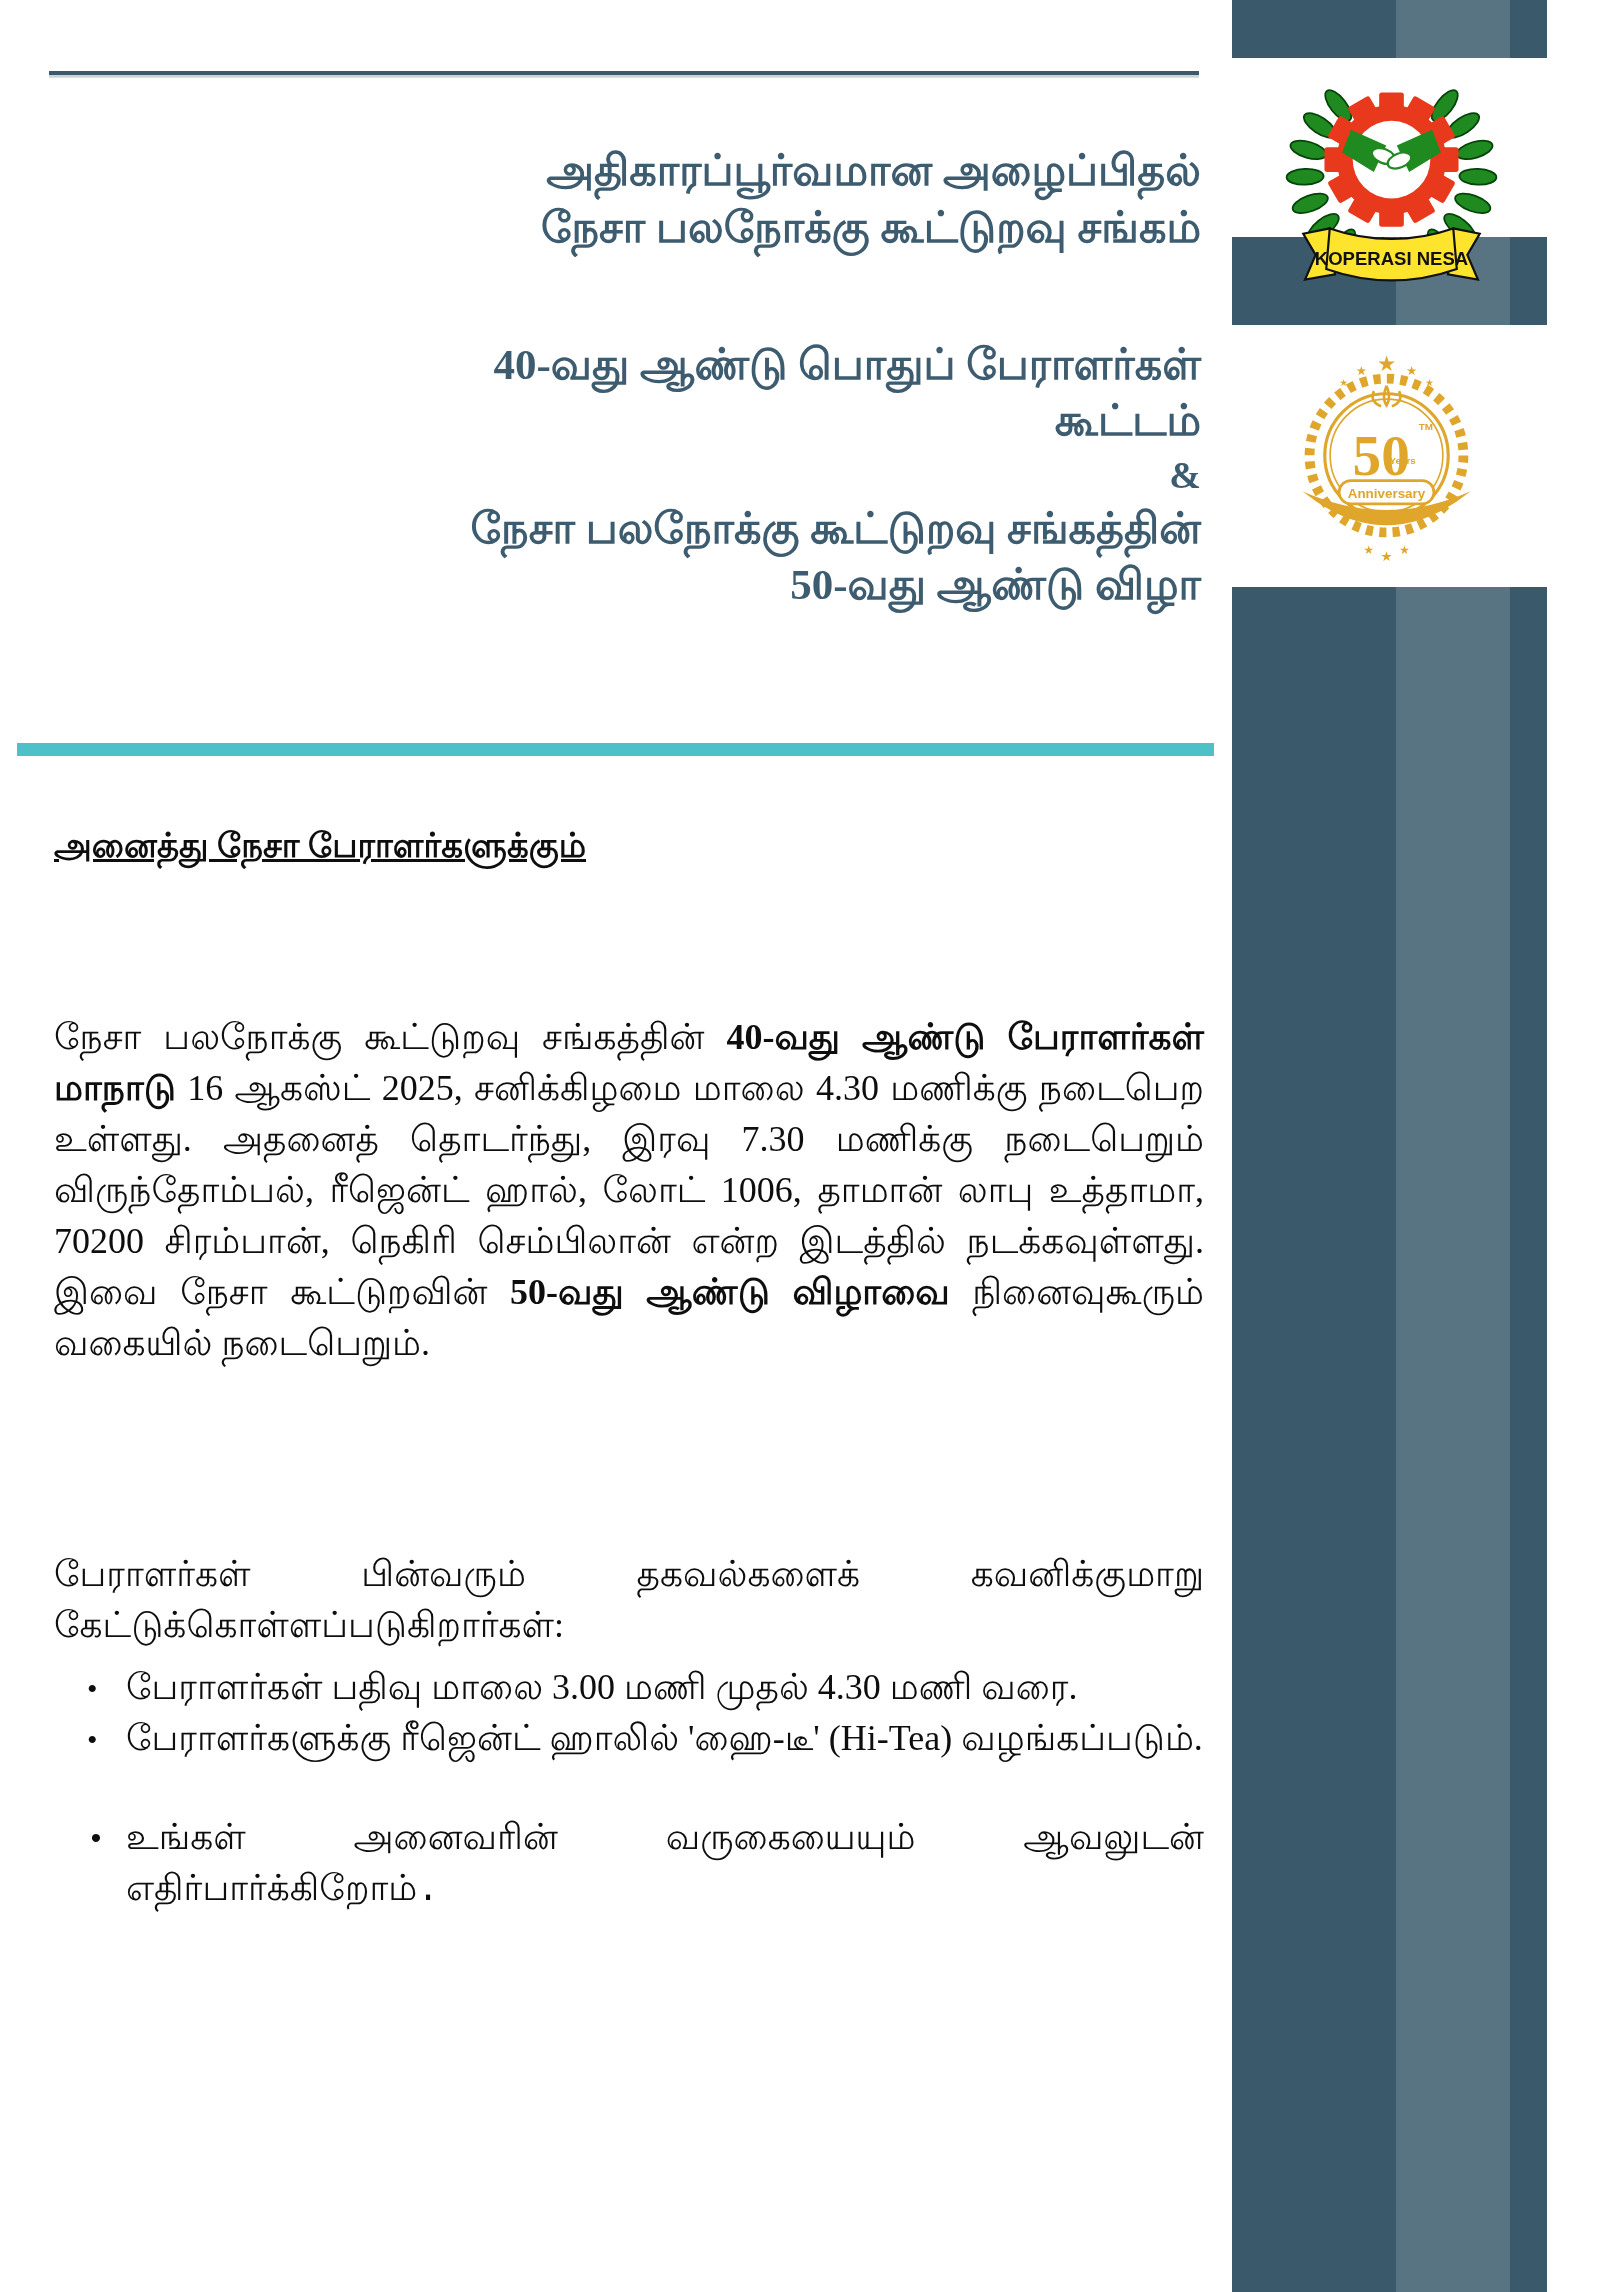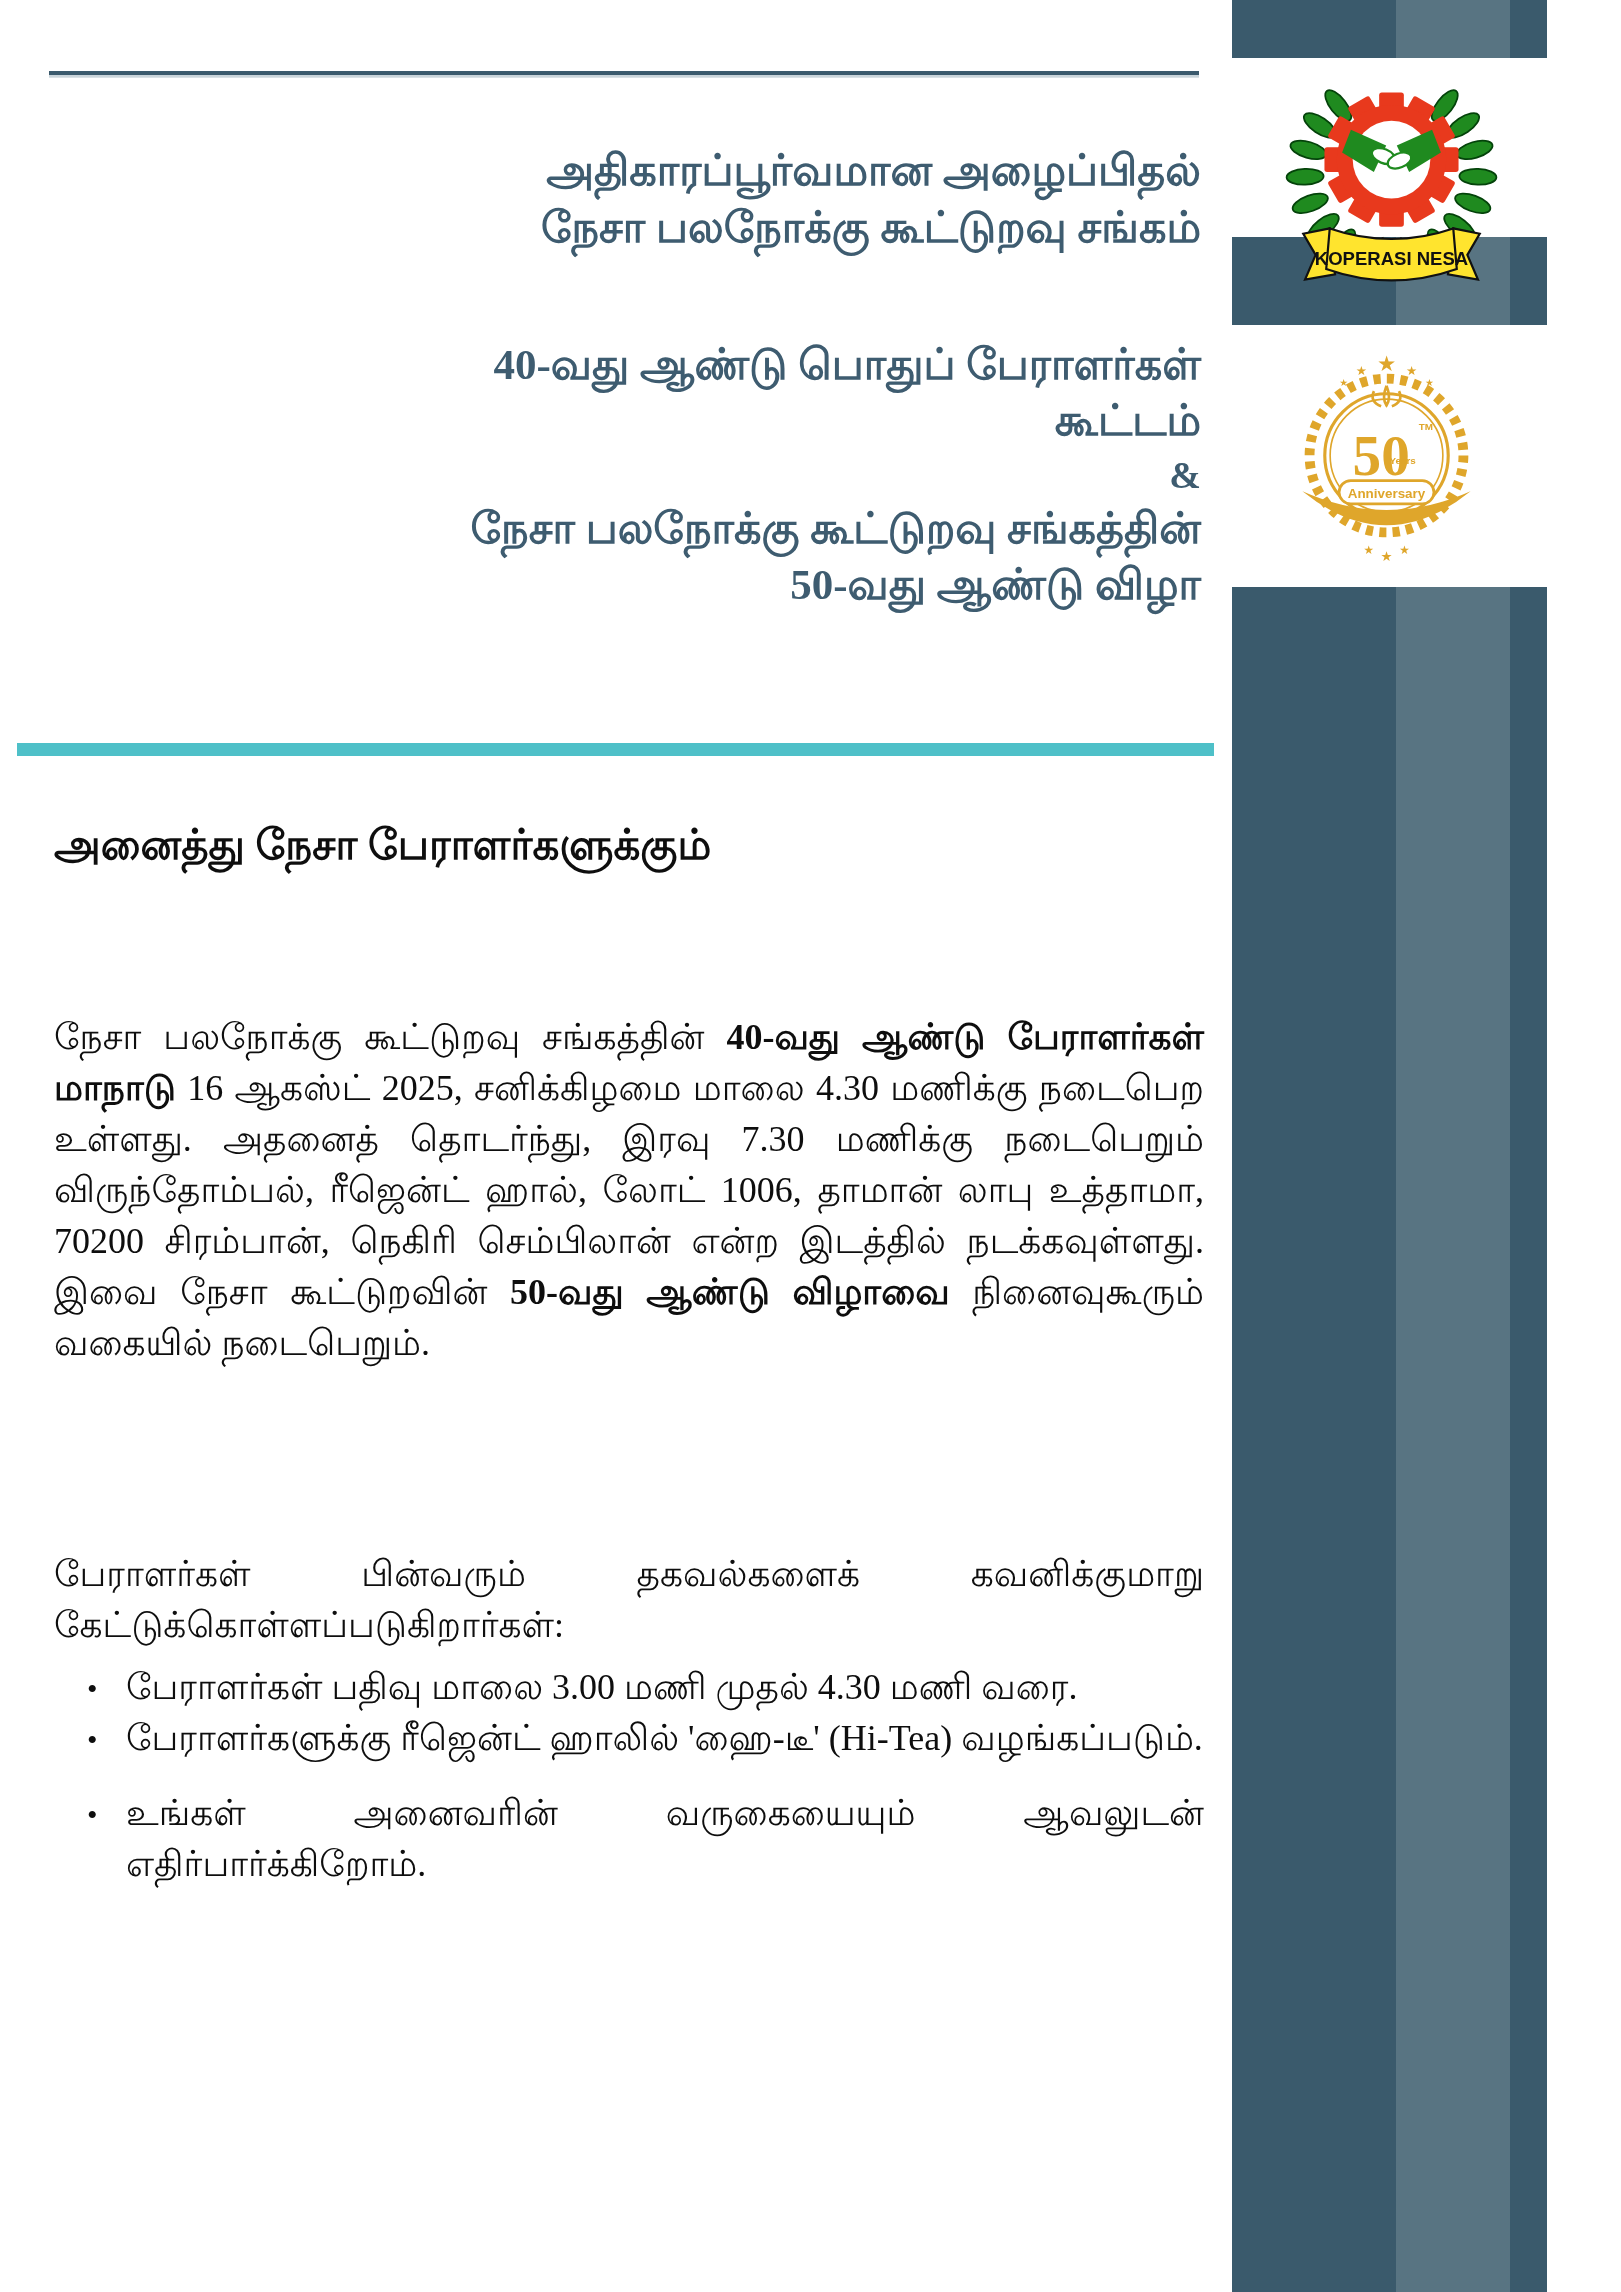--- a/index.html
+++ b/index.html
@@ -29,29 +29,29 @@
   .heading{position:absolute;left:49px;width:1152px;text-align:right;color:#3e5c70;font-weight:bold;}
   .h-block1{top:142px;font-size:43px;line-height:57px;}
   .h-block2{top:337px;font-size:43px;line-height:56px;}
   .amp-line{font-size:38px;line-height:52px;}
 
   
   .teal-bar{position:absolute;left:17px;top:743px;width:1197px;height:12.5px;background:#4ec0c8;}
 
   
   .tb{position:absolute;left:54px;width:1150px;color:#0e0e0e;font-size:36px;line-height:51px;text-align:justify;}
-  .salutation{top:820px;font-weight:bold;font-size:42px;}
+  .salutation{top:820px;font-weight:bold;font-size:34px;text-decoration:underline;}
   .greeting{top:931px;}
   .para1{top:1012px;}
   .para2{top:1549px;}
   .bullet-list{top:1662px;}
   .bullet-list ul{list-style:none;margin:0;padding:0;}
   .bullet-list li{position:relative;padding-left:72px;text-align:justify;}
   .bullet-list li::before{content:"\2022";position:absolute;left:33px;top:0.9px;font-size:30px;}
-  .bullet-list li.spaced{margin-top:24px;}
+  .bullet-list li.spaced{margin-top:50px;font-family:Liberation Mono, monospace;}
   b{font-weight:bold;}
 </style>
 </head>
 <body>
 
 <div class="page">
 
   <div class="sidebar">
     <div class="stripe-dark-wide"></div>
     <div class="stripe-light"></div>

